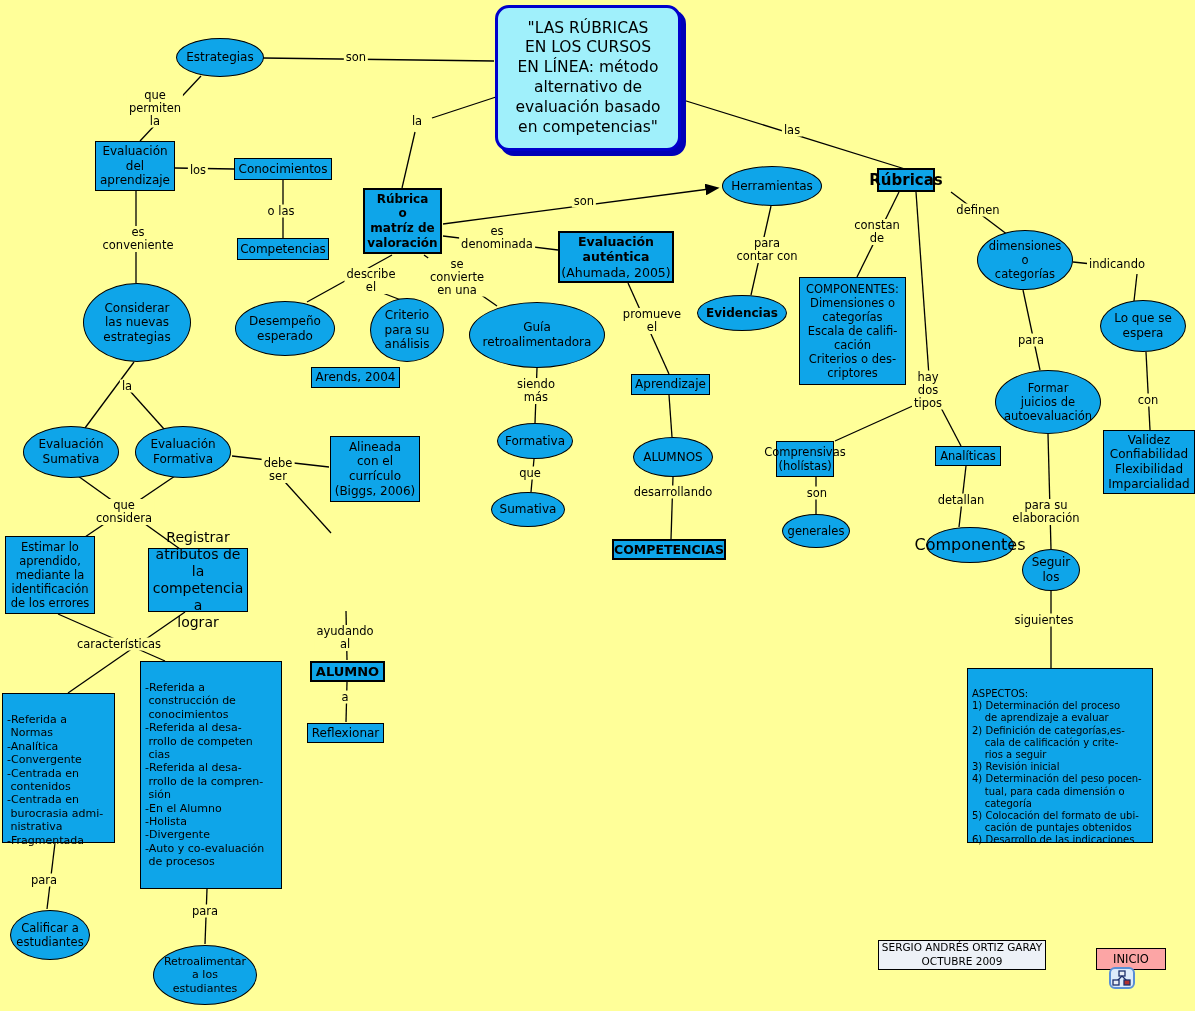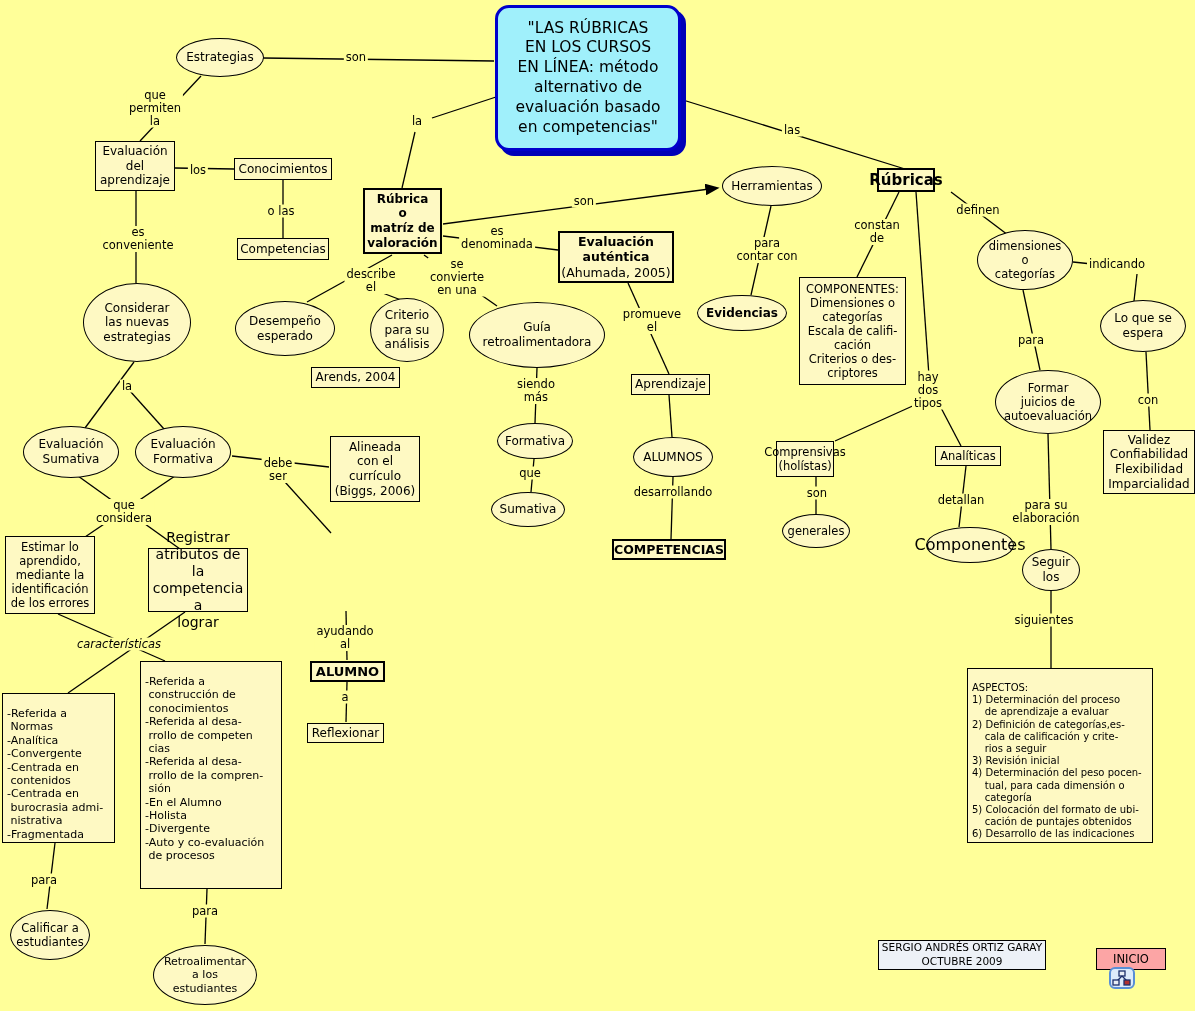--- a/index.html
+++ b/index.html
@@ -5,31 +5,31 @@
   html,body{margin:0;padding:0;}
   body{
     width:1195px;height:1011px;position:relative;overflow:hidden;
     background:#FFFF99;color:#000;
     font-family:"DejaVu Sans","Liberation Sans",sans-serif;
   }
   #map{position:absolute;inset:0;width:1195px;height:1011px;}
   #edgelayer{position:absolute;left:0;top:0;z-index:1;}
   .node{
     position:absolute;box-sizing:border-box;z-index:2;
-    background:#fef9c3;border:1.4px solid #000;
+    background:#0ea5e9;border:1.4px solid #000;
     display:flex;align-items:center;justify-content:center;flex-direction:column;
     text-align:center;white-space:pre-line;
     font-size:12px;line-height:1.22;
   }
   .ellipse{border-radius:50%;}
   .bold{font-weight:bold;}
   .bd2{border-width:2px;}
   .left{
     text-align:left;align-items:flex-start;justify-content:flex-start;
-    white-space:pre-wrap;padding:13px 4px;
+    white-space:pre-wrap;padding:19px 4px;
   }
   .lbl{
     position:absolute;transform:translate(-50%,-50%);z-index:3;
     background:#FFFF99;padding:0 2px;
     font-size:11.5px;line-height:1.13;text-align:center;white-space:pre-line;
   }
   .title{
     position:absolute;left:495px;top:5px;width:186px;height:146px;box-sizing:border-box;z-index:2;
     background:#A0F0FB;border:3px solid #0000CC;border-radius:14px;
     box-shadow:5px 5px 0 #0000B8;
@@ -287,19 +287,19 @@
     <div class="lbl" style="left: 961px; top: 500px;">detallan</div>
     <div class="lbl" style="left: 536px; top: 391px;">siendo
 más</div>
     <div class="lbl" style="left: 530px; top: 473px;">que</div>
     <div class="lbl" style="left: 673px; top: 492px;">desarrollando</div>
     <div class="lbl" style="left: 127px; top: 386px;">la</div>
     <div class="lbl" style="left: 124px; top: 512px;">que
 considera</div>
     <div class="lbl" style="left: 278px; top: 470px;">debe
 ser</div>
-    <div class="lbl" style="left: 119px; top: 644px; font-style: italic;">características</div>
+    <div class="lbl" style="left: 119px; top: 644px;">características</div>
     <div class="lbl" style="left: 345px; top: 638px;">ayudando
 al</div>
     <div class="lbl" style="left: 345px; top: 697px;">a</div>
     <div class="lbl" style="left: 44px; top: 880px;">para</div>
     <div class="lbl" style="left: 205px; top: 911px;">para</div>
   </div>
 
 </body></html>

